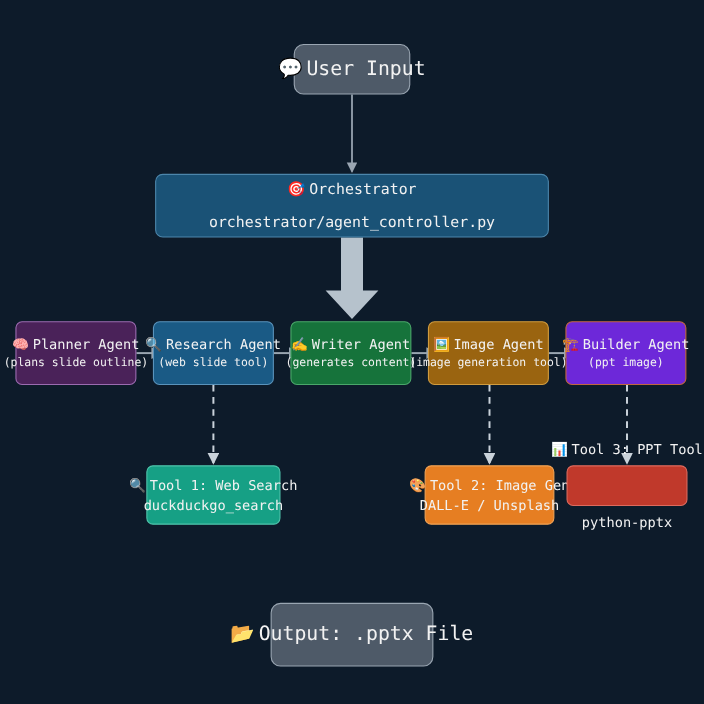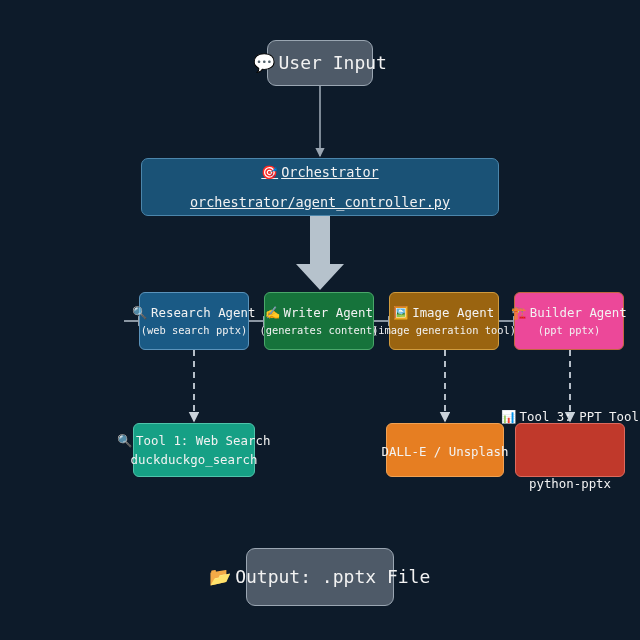--- a/index.html
+++ b/index.html
@@ -67,21 +67,21 @@
   .n-agent {
     border-radius: 6px;
     font-size: 12.4px;
   }
   .n-agent .sub { font-size: 10.4px; margin-top: 3px; }
 
   .c-purple { background: #4a2259; border: 1px solid #9b6bb0; }
   .c-blue   { background: #1a5a85; border: 1px solid #5a93bb; }
   .c-green  { background: #16733b; border: 1px solid #4aa76a; }
   .c-brown  { background: #9a6410; border: 1px solid #d09b3e; }
-  .c-rust   { background: #ec4899; border: 1px solid #c2663f; }
+  .c-rust   { background: #6d28d9; border: 1px solid #c2663f; }
 
   
   .n-tool {
     border-radius: 6px;
     font-size: 12.4px;
   }
   .n-tool .sub { font-size: 12.4px; margin-top: 3px; }
   .c-teal   { background: #16a085; border: 1px solid #4fc4ab; }
   .c-orange { background: #e67e22; border: 1px solid #f0a254; }
   .c-red    { background: #c0392b; border: 1px solid #dd6a5d; }
@@ -116,68 +116,77 @@
     <line x1="445" y1="350" x2="445" y2="421" stroke="#c9d2da" stroke-width="1.8" stroke-dasharray="6 5" marker-end="url(#ah-dash)"></line>
     <line x1="570" y1="350" x2="570" y2="421" stroke="#c9d2da" stroke-width="1.8" stroke-dasharray="6 5" marker-end="url(#ah-dash)"></line>
   </svg>
 
   <div class="node n-term" style="left:267px; top:40px; width:106px; height:46px;">
     <div class="title">
       <span class="emoji">💬</span><span>User Input</span>
     </div>
   </div>
 
-  <div class="node n-orch" style="left:141px; top:158px; width:358px; height:58px;text-decoration:underline;">
+  <div class="node n-orch" style="left:141px; top:158px; width:358px; height:58px;">
     <div class="title">
       <span class="emoji">🎯</span><span>Orchestrator</span>
     </div>
     <div class="sub">orchestrator/agent_controller.py</div>
   </div>
 
+  <div class="node n-agent c-purple" style="left:14px; top:292px; width:110px; height:58px;">
+    <div class="title">
+      <span class="emoji">🧠</span><span>Planner Agent</span>
+    </div>
+    <div class="sub">(plans slide outline)</div>
+  </div>
 
   <div class="node n-agent c-blue" style="left:139px; top:292px; width:110px; height:58px;">
     <div class="title">
       <span class="emoji">🔍</span><span>Research Agent</span>
     </div>
-    <div class="sub">(web search pptx)</div>
+    <div class="sub">(web slide tool)</div>
   </div>
 
   <div class="node n-agent c-brown" style="left:389px; top:292px; width:110px; height:58px;">
     <div class="title">
       <span class="emoji">🖼️</span><span>Image Agent</span>
     </div>
     <div class="sub">(image generation tool)</div>
   </div>
 
   <div class="node n-agent c-green" style="left:264px; top:292px; width:110px; height:58px;">
     <div class="title">
       <span class="emoji">✍️</span><span>Writer Agent</span>
     </div>
     <div class="sub">(generates content)</div>
   </div>
 
   <div class="node n-agent c-rust" style="left:514px; top:292px; width:110px; height:58px;">
     <div class="title">
       <span class="emoji">🏗️</span><span>Builder Agent</span>
     </div>
-    <div class="sub">(ppt pptx)</div>
+    <div class="sub">(ppt image)</div>
   </div>
 
   <div class="node n-tool c-teal" style="left:133px; top:423px; width:122px; height:54px;">
     <div class="title">
       <span class="emoji">🔍</span><span>Tool 1: Web Search</span>
     </div>
     <div class="sub">duckduckgo_search</div>
   </div>
 
   <div class="node n-tool c-orange" style="left:386px; top:423px; width:118px; height:54px;">
+    <div class="title">
+      <span class="emoji">🎨</span><span>Tool 2: Image Gen</span>
+    </div>
     <div class="sub">DALL-E / Unsplash</div>
   </div>
 
-  <div class="node n-tool c-red" style="left:515px; top:423px; width:110px; height:54px;gap:48px;">
+  <div class="node n-tool c-red" style="left:515px; top:423px; width:110px; height:37px;gap:48px;">
     <div class="title">
       <span class="emoji">📊</span><span>Tool 3: PPT Tool</span>
     </div>
     <div class="sub">python-pptx</div>
   </div>
 
   <div class="node n-term" style="left:246px; top:548px; width:148px; height:58px;">
     <div class="title">
       <span class="emoji">📂</span><span>Output: .pptx File</span>
     </div>

